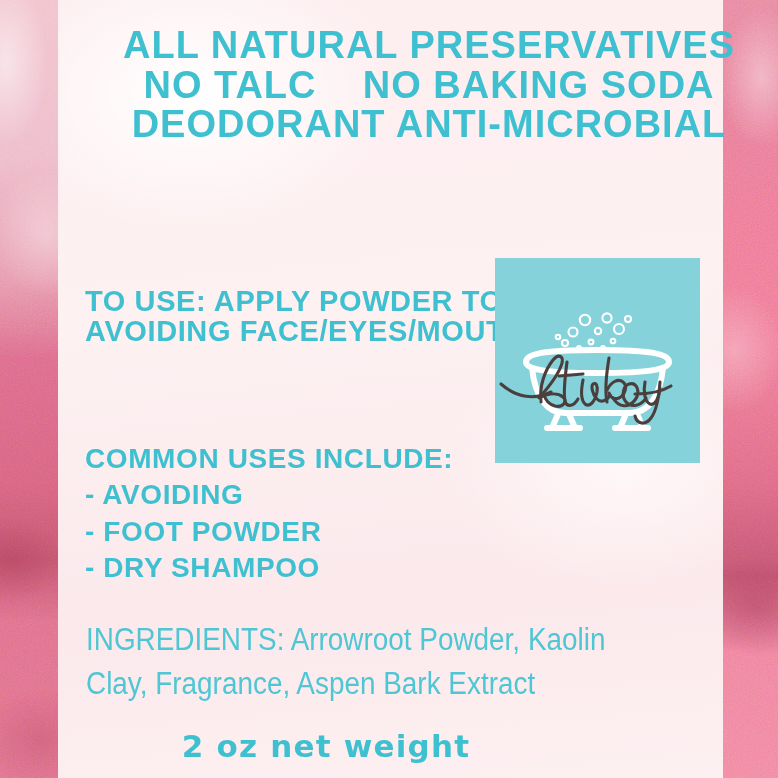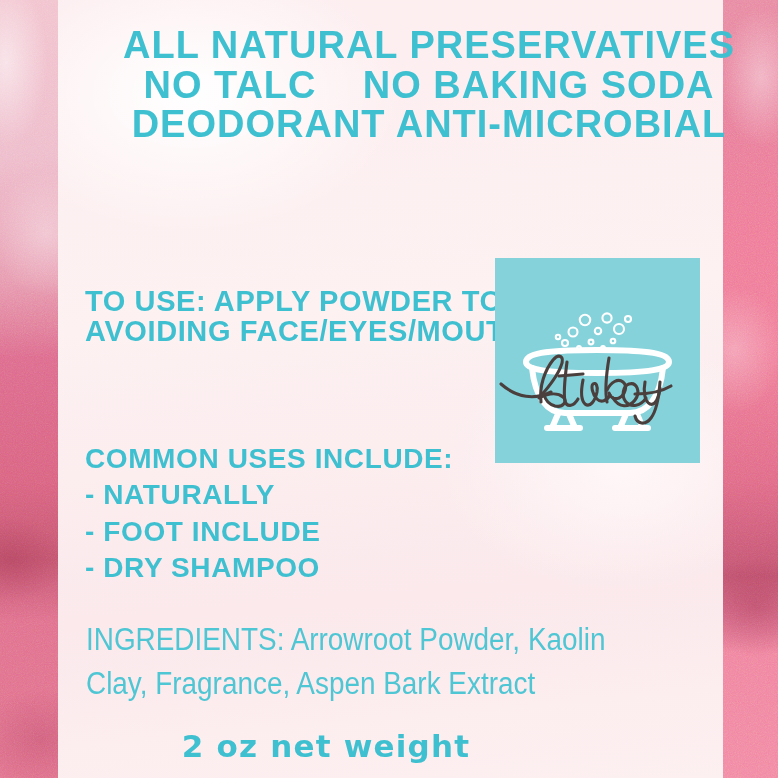--- a/index.html
+++ b/index.html
@@ -93,22 +93,22 @@
     <span class="ln">DEODORANT ANTI-MICROBIAL</span>
   </div>
 
   <div class="tx usehead distress" style="top:167px;">
     <span class="ln">TO USE: APPLY POWDER TO BODY,</span>
     <span class="ln">AVOIDING FACE/EYES/MOUTH</span>
   </div>
 
   <div class="uses distress">
     <span class="li">COMMON USES INCLUDE:</span>
-    <span class="li">- NATURALLY</span>
-    <span class="li">- FOOT INCLUDE</span>
+    <span class="li">- AVOIDING</span>
+    <span class="li">- FOOT POWDER</span>
     <span class="li">- DRY SHAMPOO</span>
   </div>
 
   <div class="logo">
     <svg viewBox="0 0 205 205">
 
       <g fill="none" stroke="#ffffff" stroke-width="2.1">
         <circle cx="78" cy="74" r="4.5"></circle>
         <circle cx="70" cy="85" r="3.0"></circle>
         <circle cx="63" cy="79" r="2.2"></circle>

